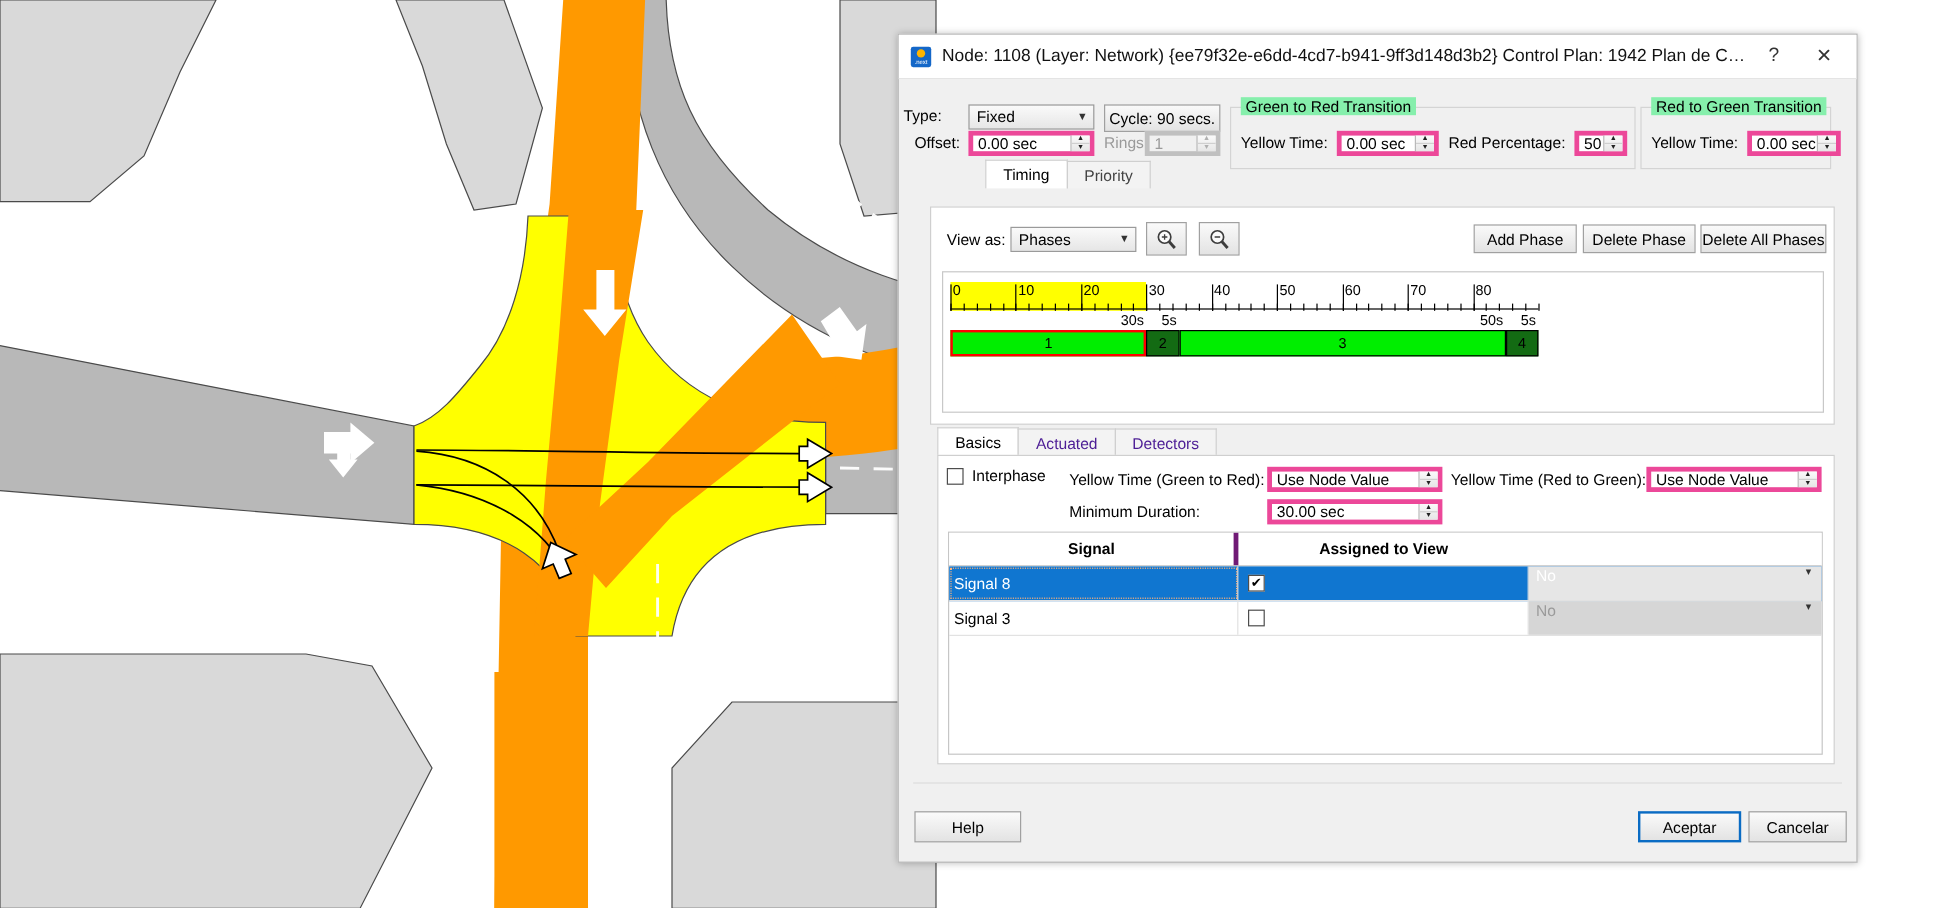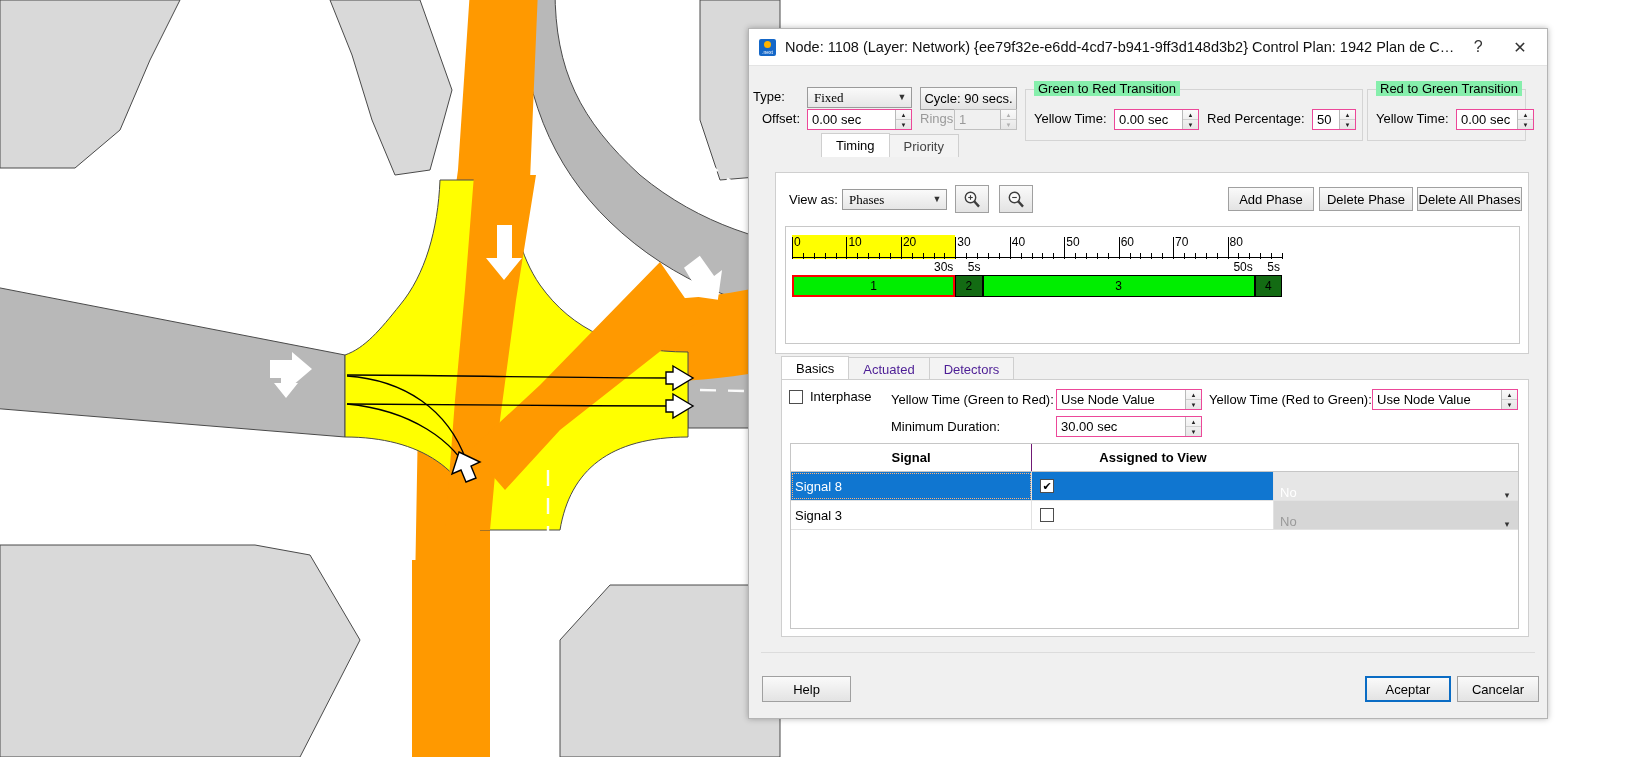--- a/index.html
+++ b/index.html
@@ -43,31 +43,31 @@
   .tb-btn{
     width:42px;height:36px;display:flex;align-items:center;justify-content:center;
     font-size:16px;color:#333;cursor:default;
   }
 
   
   .lbl{font-size:13px;color:#000;white-space:nowrap;}
   .combo{
     height:21px;background:linear-gradient(#fafafa,#e6e6e6);
     border:1px solid #9a9a9a;box-sizing:border-box;display:inline-flex;
-    align-items:center;padding:0 2px 0 6px;font-size:13px;position:relative;font-family:Liberation Serif, serif;
+    align-items:center;padding:0 2px 0 6px;font-size:13px;position:relative;
   }
   .combo .cv{flex:1 1 auto;white-space:nowrap;overflow:hidden;}
   .chev{width:14px;text-align:center;font-size:9px;color:#333;line-height:1;}
   .btn{
     background:linear-gradient(#fafafa,#e3e3e3);border:1px solid #a0a0a0;
     font-size:13px;color:#000;height:24px;padding:0 10px;box-sizing:border-box;
     display:inline-flex;align-items:center;justify-content:center;white-space:nowrap;
   }
   .spin{
-    height:21px;border:1px solid #ec4899;background:#fff;box-sizing:border-box;
+    height:21px;border:4px solid #ec4899;background:#fff;box-sizing:border-box;
     display:inline-flex;align-items:stretch;font-size:13px;
   }
   .spin .sv{flex:1 1 auto;display:flex;align-items:center;padding:0 4px;overflow:hidden;white-space:nowrap;}
   .spin .sbtns{
     width:15px;flex:0 0 auto;border-left:1px solid #b9b9b9;
     display:flex;flex-direction:column;background:linear-gradient(#fafafa,#e6e6e6);
   }
   .spin .sbtns i{
     flex:1 1 50%;display:flex;align-items:center;justify-content:center;
     font-style:normal;font-size:6px;line-height:1;color:#222;
@@ -111,36 +111,36 @@
     font-size:12px;color:#000;border:1px solid #000;overflow:hidden;
   }
   .phblk.sel{border:2px solid #ff0000;}
   .phdur{position:absolute;font-size:12px;color:#000;white-space:nowrap;}
 
   
   .tbl{position:absolute;border:1px solid #c6c6c6;background:#fff;box-sizing:border-box;}
   .thead{display:flex;height:27px;border-bottom:1px solid #c6c6c6;background:#fff;}
   .thead div{
     display:flex;align-items:center;justify-content:center;font-weight:bold;
-    font-size:13px;border-right:1px solid #701a75;box-sizing:border-box;
+    font-size:13px;border-right:4px solid #701a75;box-sizing:border-box;
   }
   .thead div:last-child{border-right:none;}
   .trow{display:flex;height:29px;border-bottom:1px solid #e2e2e2;box-sizing:border-box;}
   .trow>div{display:flex;align-items:center;box-sizing:border-box;}
   .c-sig{padding-left:4px;font-size:13px;border-right:1px solid #e2e2e2;}
   .c-chk{justify-content:flex-start;padding-left:8px;border-right:1px solid #e2e2e2;}
   .c-fl{padding:0;}
   .trow.selected{background:#1076d0;color:#fff;}
   .trow.selected .c-sig{outline:1px dotted #ffb37a;outline-offset:-2px;}
   .chk{
     width:14px;height:14px;border:1px solid #4d4d4d;background:#fff;box-sizing:border-box;
     display:flex;align-items:center;justify-content:center;font-size:11px;color:#000;line-height:1;
   }
   .cellcombo{
-    width:100%;height:100%;display:flex;align-items:flex-end;padding:0 4px 0 6px;
+    width:100%;height:100%;display:flex;align-items:flex-start;padding:0 4px 0 6px;
     font-size:13px;box-sizing:border-box;background:#e6e6e6;
   }
   .cellcombo.dis{background:#d6d6d6;color:#9a9a9a;}
   .cellcombo .cv{flex:1 1 auto;}
 
   .footer-sep{position:absolute;left:12px;right:12px;height:1px;background:#dcdcdc;}
 </style>
 </head>
 <body>
 

